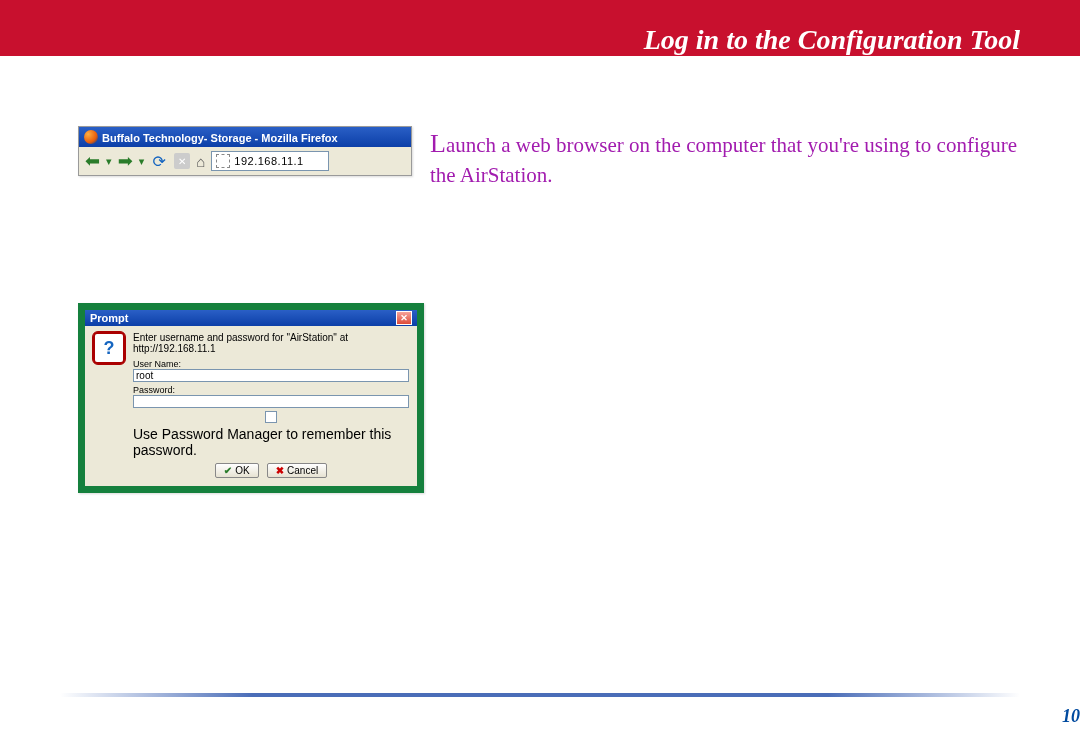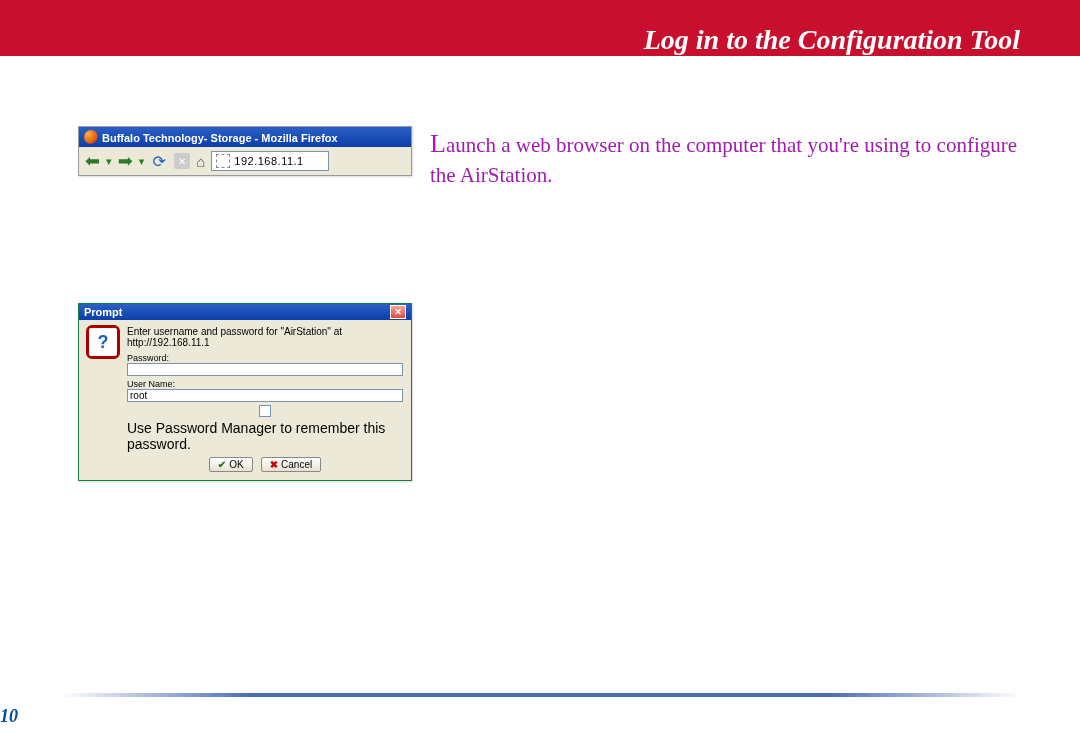--- a/index.html
+++ b/index.html
@@ -132,21 +132,21 @@
   }
   .urlbar .favicon {
     width: 12px; height: 12px;
     border: 1px dashed #888;
   }
   .urlbar span { font-family: Tahoma, sans-serif; font-size: 11px; letter-spacing: .5px; }
 
   
   .prompt-window {
     width: 332px;
-    border: 1px solid #15803d;
+    border: 7px solid #15803d;
     box-shadow: 1px 1px 2px rgba(0,0,0,.15);
     font-family: Tahoma, sans-serif;
     font-size: 10px;
     background: #ece9d8;
   }
   .prompt-title {
     background: linear-gradient(to bottom, #2a5fc6, #0c3fa8);
     color: #fff;
     font-weight: bold;
     padding: 1px 5px;
@@ -226,21 +226,21 @@
   .footer-rule {
     position: absolute;
     left: 60px; right: 60px; bottom: 50px;
     height: 4px;
     border-radius: 2px;
     background: linear-gradient(to right, rgba(90,120,200,0) 0%, #4a6db8 20%, #4a6db8 80%, rgba(90,120,200,0) 100%);
   }
   .page-number {
     position: absolute;
     left: 0; right: 0; bottom: 20px;
-    text-align: left;
+    text-align: right;
     font-style: italic;
     font-family: "Century Schoolbook", Georgia, serif;
     color: #004a9f;
     font-size: 18px;
     font-weight: bold;
   }
 </style>
 </head>
 <body>
 
@@ -282,26 +282,26 @@
         <span>Prompt</span>
         <span class="close-x">✕</span>
       </div>
       <div class="prompt-body">
         <div class="q-icon">
             <span>?</span>
           </div>
         <div class="prompt-form">
           <div style="font-size:10px; margin-bottom:5px;">Enter username and password for "AirStation" at http://192.168.11.1</div>
           <div class="row-input">
+            <label>User Name:</label>
+            <input type="text" value="root" style="">
+          </div>
+          <div class="row-input">
             <label>Password:</label>
             <input type="password" value="" style="">
-          </div>
-          <div class="row-input">
-            <label>User Name:</label>
-            <input type="text" value="root" style="">
           </div>
           <div class="remember">
             <span class="cb"></span>
             <span>Use Password Manager to remember this password.</span>
           </div>
           <div class="prompt-buttons">
             <span class="win-btn">
                 <span class="ok-glyph">✔</span>
                 <span>OK</span>
               </span>

